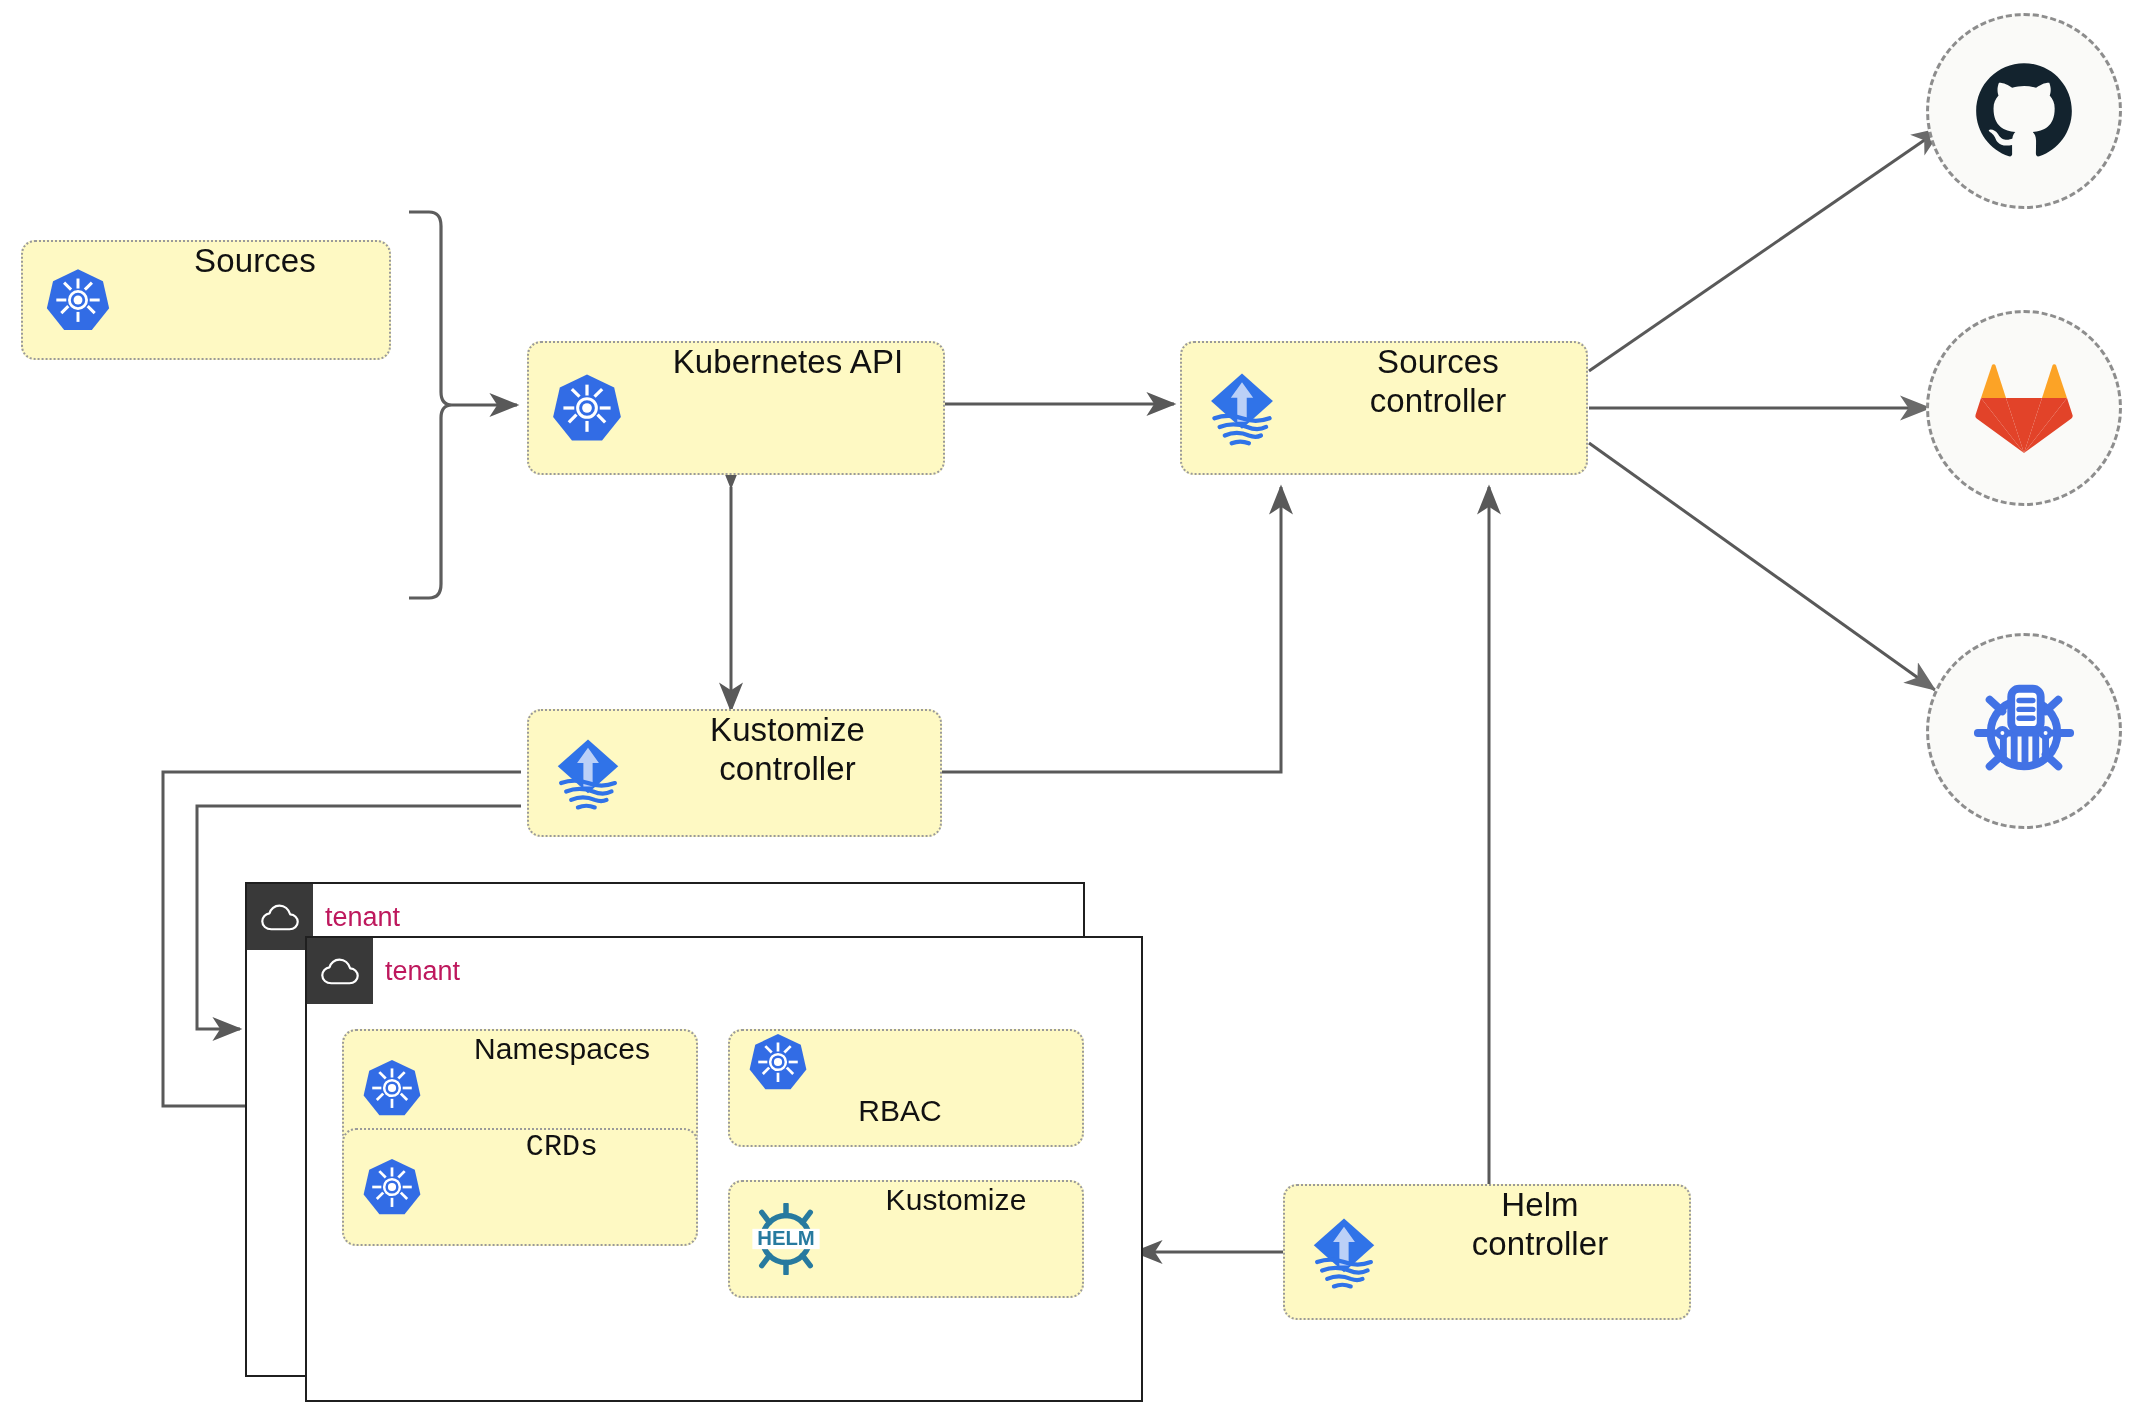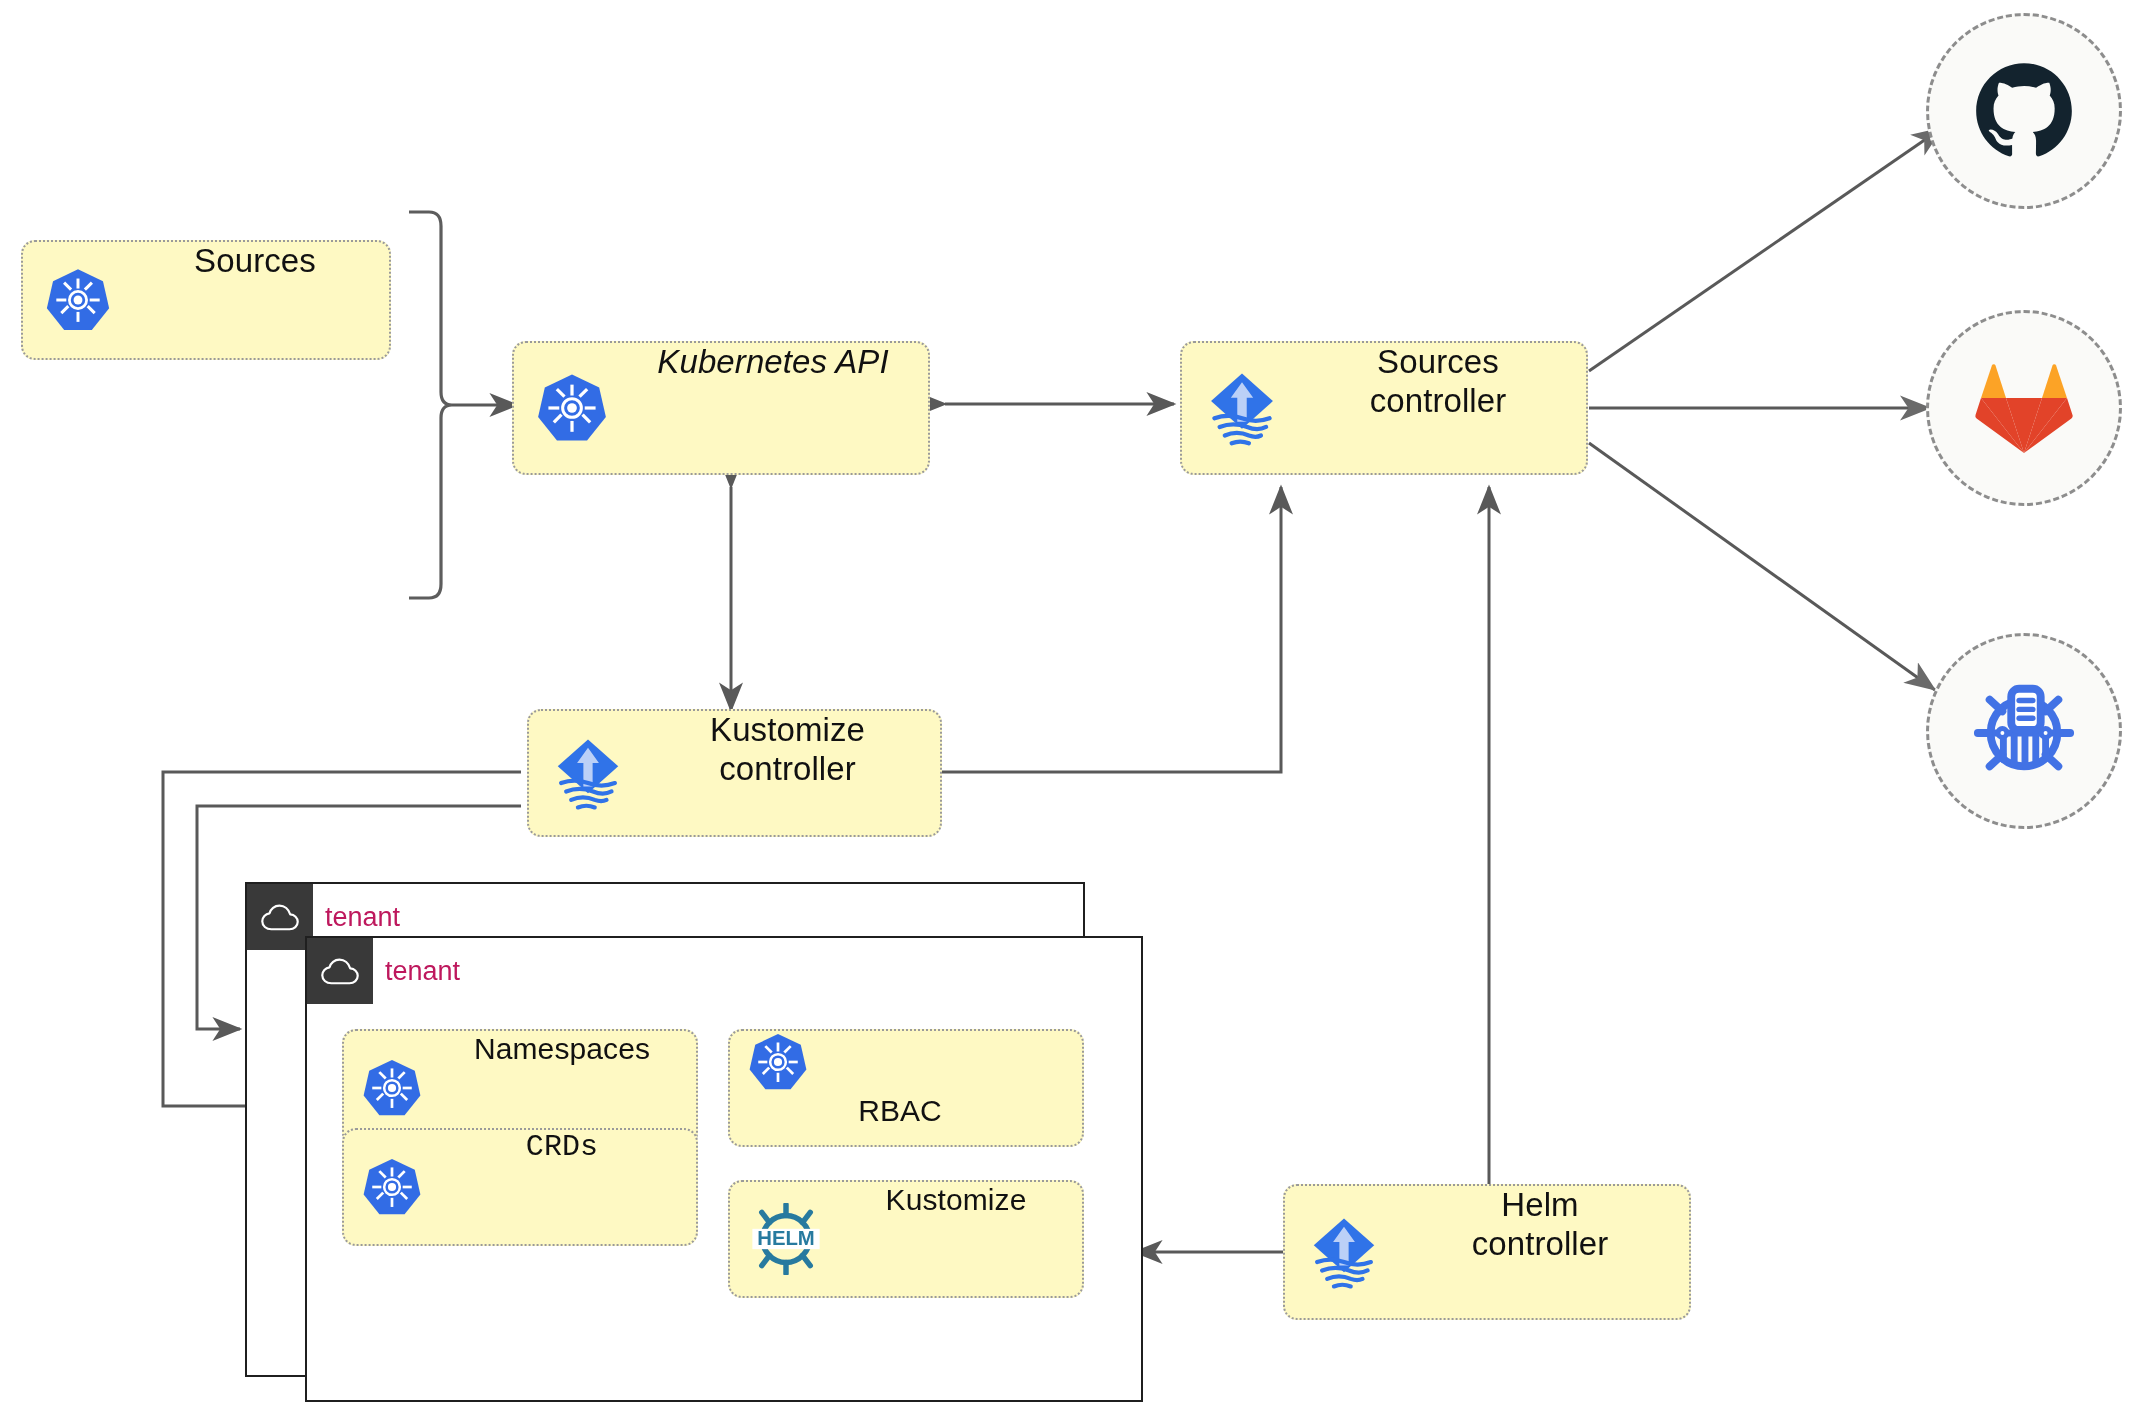--- a/index.html
+++ b/index.html
@@ -109,21 +109,21 @@
           <path d="M46.1 16.6l-2-2-6.6 6.6 2 2z"></path>
           <path d="M23.9 38.8l-2-2-6.6 6.6 2 2z"></path>
           <path d="M32 22.6a9.4 9.4 0 1 0 0 18.8 9.4 9.4 0 0 0 0-18.8zm0 2.6a6.8 6.8 0 1 1 0 13.6 6.8 6.8 0 0 1 0-13.6z"></path>
         </g>
       </svg>
     </span>
     <span class="lbl">Sources</span>
   </div>
 
 
-  <div class="node" style="left:512px;top:341px;width:418px;height:134px;font-style:italic;">
+  <div class="node" style="left:527px;top:341px;width:418px;height:134px;">
     <span class="ico" style="width:116px;">
       <svg width="74" height="74" viewBox="0 0 64 64" aria-hidden="true">
         <path d="M32 3 L55.5 14.3 L61.3 39.8 L45 60.2 L19 60.2 L2.7 39.8 L8.5 14.3 Z" fill="#326CE5"></path>
         <g fill="#ffffff">
           <circle cx="32" cy="32" r="4.2"></circle>
           <path d="M30.6 11.8h2.8v9.4h-2.8z"></path>
             <path d="M30.6 43.2h2.8v9.4h-2.8z"></path>
           <path d="M11.6 30.6h9.4v2.8h-9.4z"></path>
             <path d="M43 30.6h9.4v2.8H43z"></path>
           <path d="M17.9 16.6l2-2 6.6 6.6-2 2z"></path>

